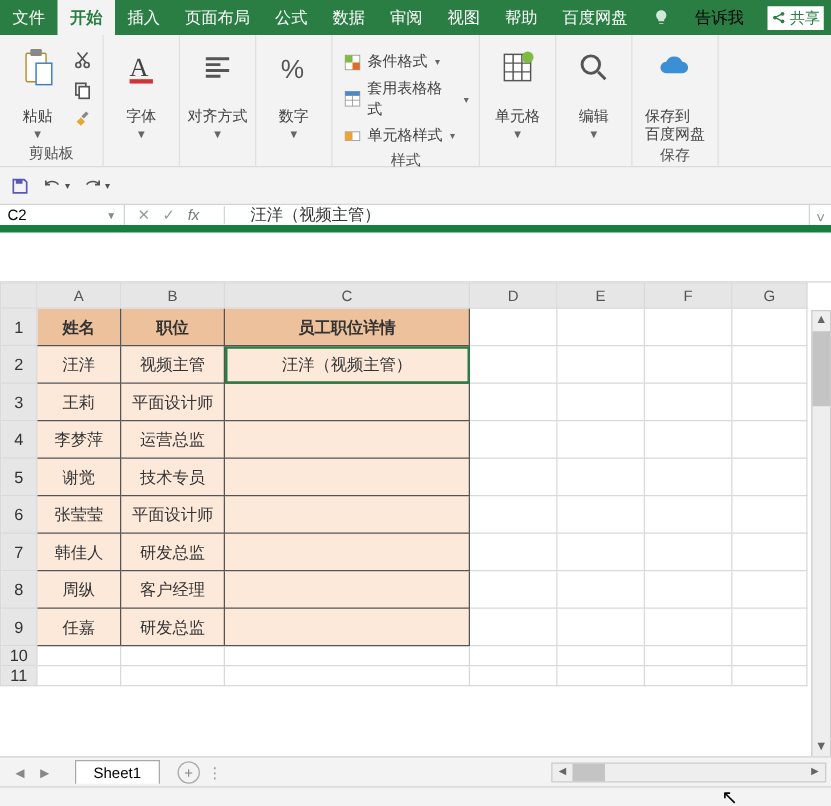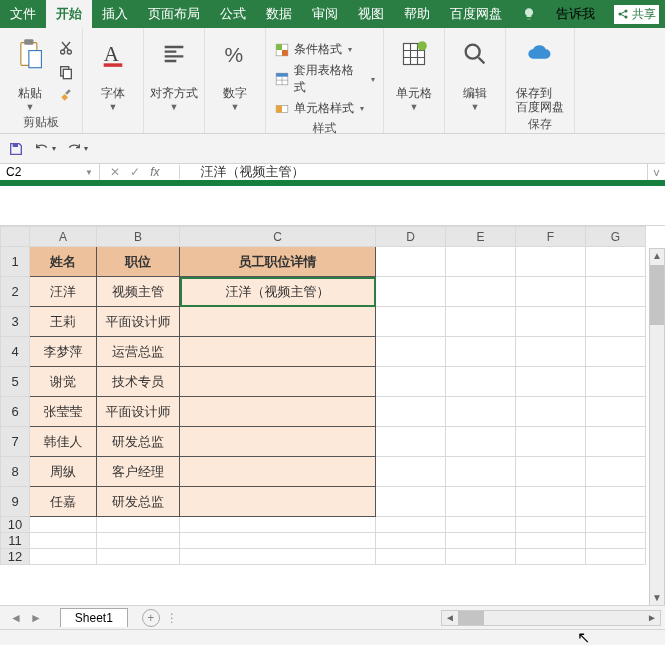--- a/index.html
+++ b/index.html
@@ -446,30 +446,20 @@
   <tr style="height:16px">
             <td class="rowhdr">11</td>
             <td></td>
             <td></td>
             <td></td>
             <td></td>
             <td></td>
             <td></td>
             <td></td>
           </tr>
-  <tr style="height:16px">
-            <td class="rowhdr">12</td>
-            <td></td>
-            <td></td>
-            <td></td>
-            <td></td>
-            <td></td>
-            <td></td>
-            <td></td>
-          </tr>
 </tbody>
       </table>
 </div>
 </div>
 
 <div class="vscroll">
   <div class="arrow">▲</div>
   <div class="track">
       <div class="thumb"></div>
     </div>

